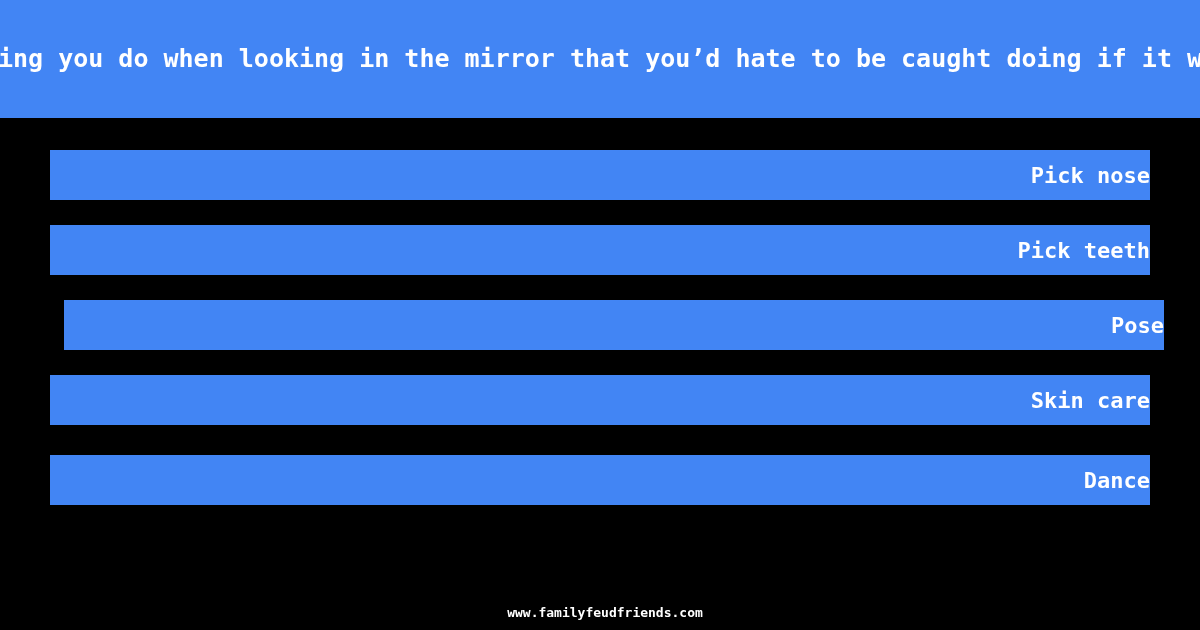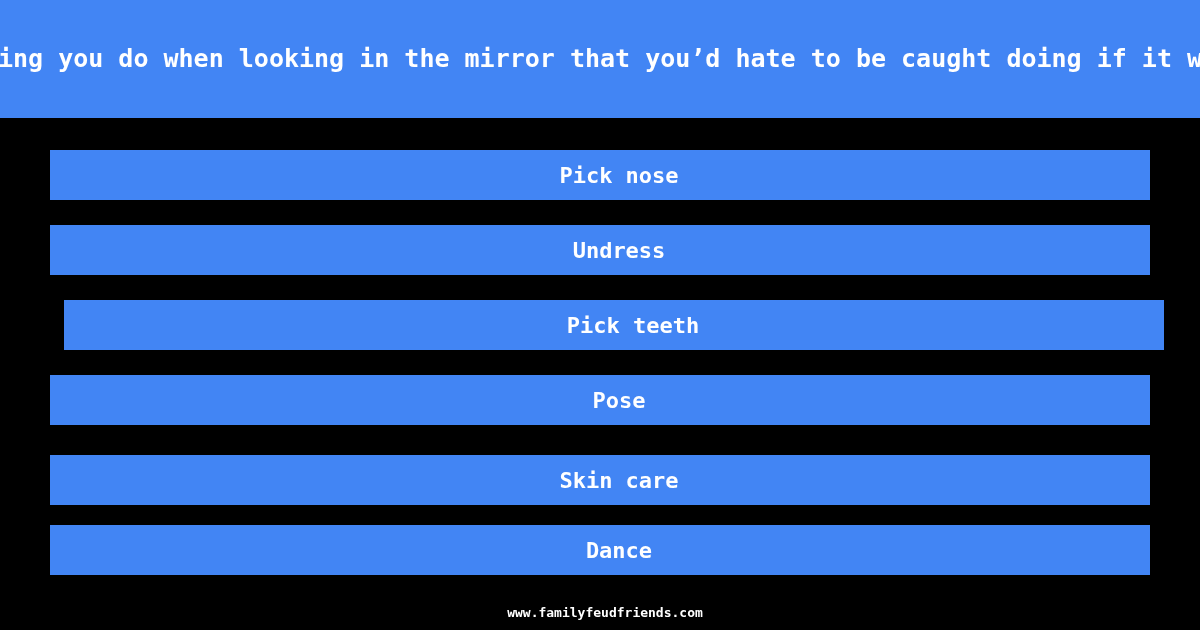--- a/index.html
+++ b/index.html
@@ -50,21 +50,21 @@
     height: 470px;
   }
   .answer-row {
     position: absolute;
     left: 50px;
     width: 1100px;
     height: 50px;
     background: #4285F4;
     display: flex;
     align-items: center;
-    justify-content: center;
+    justify-content: flex-end;
     box-sizing: border-box;
     padding-left: 38px;
   }
   .answer-row:nth-child(1) { top: 32px; }
   .answer-row:nth-child(2) { top: 107px; }
   .answer-row:nth-child(3) { top: 182px; margin-left: 14px; }
   .answer-row:nth-child(4) { top: 257px; }
   .answer-row:nth-child(5) { top: 337px; }
   .answer-row:nth-child(6) { top: 407px; }
 
@@ -101,23 +101,20 @@
 
 <div class="question-banner">
   <div class="question-text">Name something you do when looking in the mirror that you’d hate to be caught doing if it was recorded</div>
 </div>
 
 <div class="answers">
   <div class="answer-row">
     <span class="answer-text">Pick nose</span>
   </div>
   <div class="answer-row">
-    <span class="answer-text">Undress</span>
-  </div>
-  <div class="answer-row">
     <span class="answer-text">Pick teeth</span>
   </div>
   <div class="answer-row">
     <span class="answer-text">Pose</span>
   </div>
   <div class="answer-row">
     <span class="answer-text">Skin care</span>
   </div>
   <div class="answer-row">
     <span class="answer-text">Dance</span>

